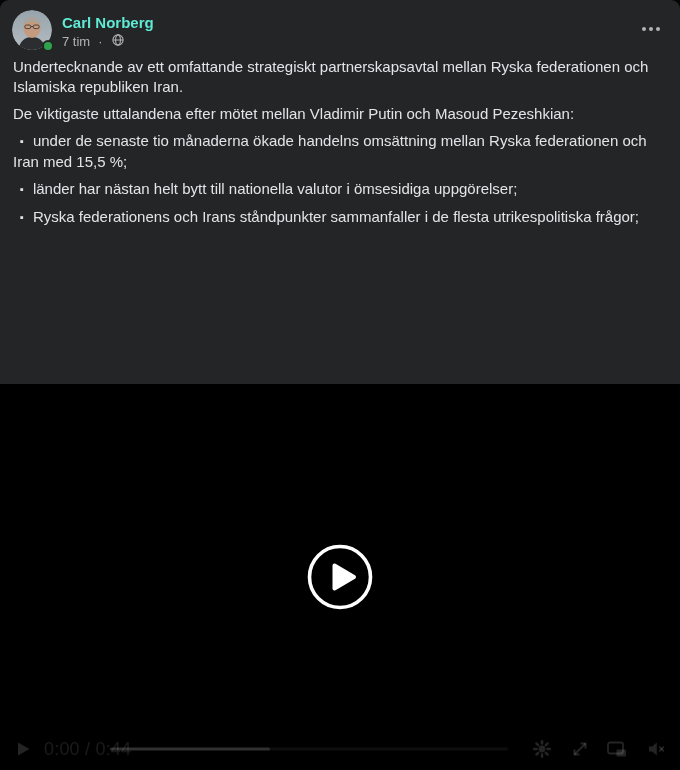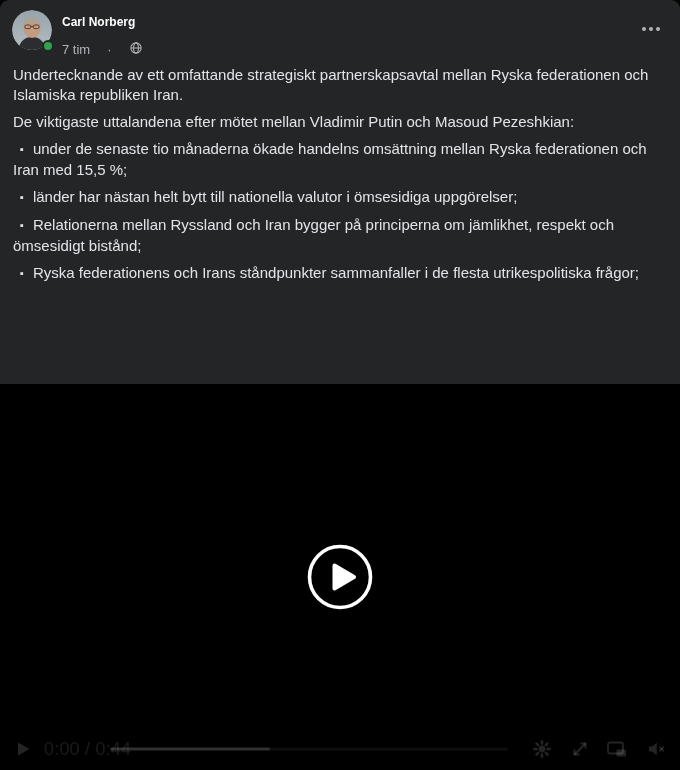--- a/index.html
+++ b/index.html
@@ -38,31 +38,31 @@
   .online-dot {
     position: absolute;
     right: -2px; bottom: -2px;
     width: 12px; height: 12px;
     border-radius: 50%;
     background: #31a24c;
     border: 2px solid #242526;
   }
   .header-meta { margin-left: 10px; padding-top: 3px; flex: 1 1 auto; }
   .author-name {
-    color: #ffffff;
-    font-size: 12px;
+    color: #5eead4;
+    font-size: 15px;
     font-weight: 700;
     line-height: 19px;
     cursor: pointer;
   }
   .sub-line {
     display: flex;
     align-items: center;
-    gap: 17px;
-    margin-top: 10px;
+    gap: 8px;
+    margin-top: 2px;
     color: #b0b3b8;
     font-size: 13px;
     line-height: 16px;
   }
   .sub-line .timestamp { cursor: pointer; }
   .globe { display: inline-block; margin-left: 1px; }
   .more-btn {
     margin-top: 11px;
     display: flex;
     gap: 3px;
@@ -203,21 +203,20 @@
           <i></i>
           <i></i>
       </div>
     </div>
 
     <div class="post-body">
       <p>Undertecknande av ett omfattande strategiskt partnerskapsavtal mellan Ryska federationen och Islamiska republiken Iran.</p>
       <p>De viktigaste uttalandena efter mötet mellan Vladimir Putin och Masoud Pezeshkian:</p>
       <p><span class="bullet-glyph">▪</span><span>under de senaste tio månaderna ökade handelns omsättning mellan Ryska federationen och Iran med 15,5 %;</span></p>
       <p><span class="bullet-glyph">▪</span><span>länder har nästan helt bytt till nationella valutor i ömsesidiga uppgörelser;</span></p>
-      <p><span class="bullet-glyph">▪</span><span>Relationerna mellan Ryssland och Iran bygger på principerna om jämlikhet, respekt och ömsesidigt bistånd;</span></p>
       <p><span class="bullet-glyph">▪</span><span>Ryska federationens och Irans ståndpunkter sammanfaller i de flesta utrikespolitiska frågor;</span></p>
     </div>
   </div>
 
   <div class="video">
 
     <div class="play-overlay">
       <svg width="68" height="68" viewBox="0 0 68 68">
         <circle cx="34" cy="34" r="30.5" fill="none" stroke="#ffffff" stroke-width="3.6"></circle>
         <path d="M28.5 22.5 L48 34 L28.5 45.5 Z" fill="#ffffff" stroke="#ffffff" stroke-width="4" stroke-linejoin="round"></path>

